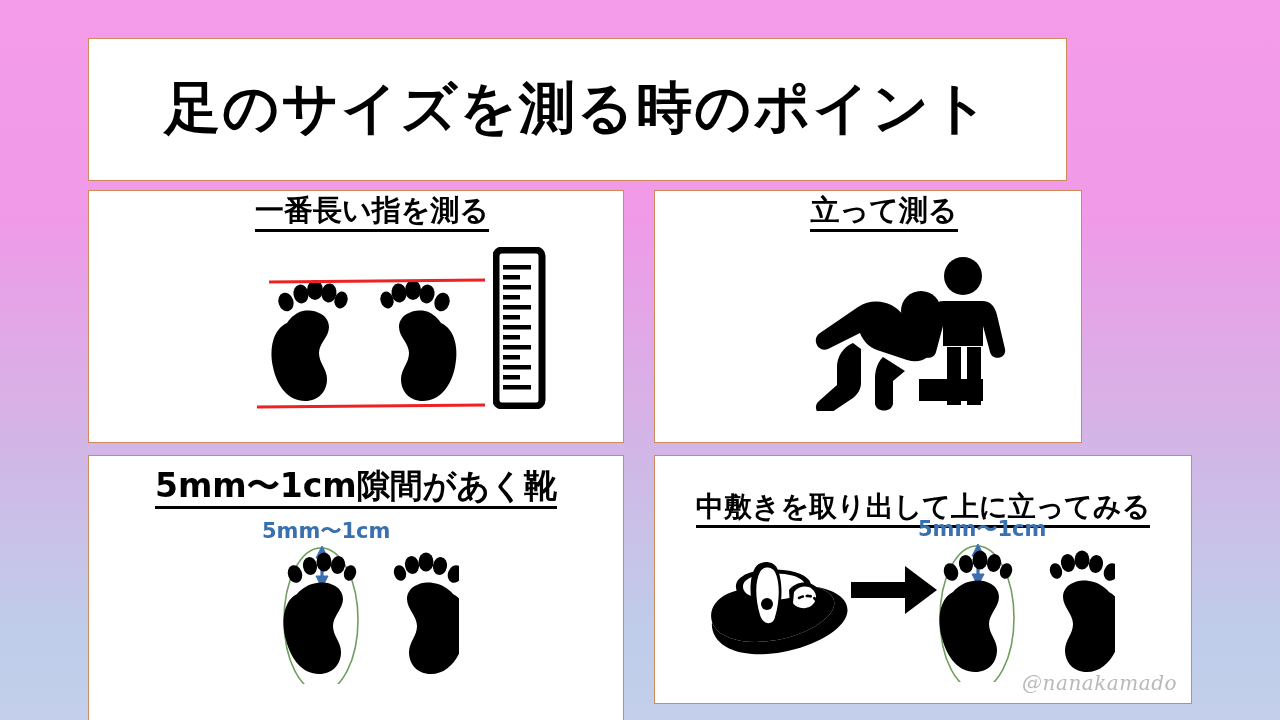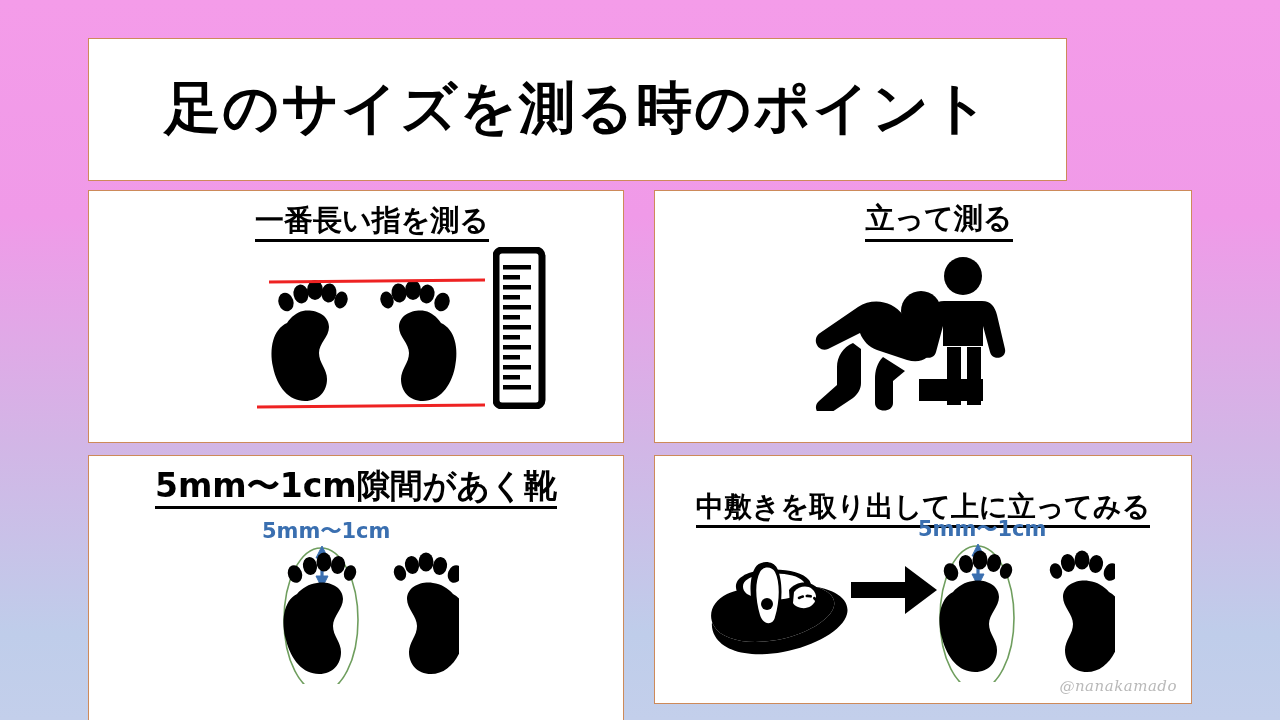--- a/index.html
+++ b/index.html
@@ -43,21 +43,21 @@
     font-size: 56px;
     font-weight: 700;
     color: #000000;
     letter-spacing: 2px;
     line-height: 1;
     white-space: nowrap;
     transform: translateY(-2px);
   }
 
   #panel-tl { left: 88px;  top: 190px; width: 536px; height: 253px; }
-  #panel-tr { left: 654px; top: 190px; width: 538px; height: 253px; font-family: Liberation Mono, monospace; }
+  #panel-tr { left: 654px; top: 190px; width: 428px; height: 253px; }
   #panel-bl { left: 88px;  top: 455px; width: 536px; height: 299px; }
   #panel-br { left: 654px; top: 455px; width: 538px; height: 249px; }
 
   .panel-inner {
     position: relative;
     width: 100%;
     height: 100%;
   }
 
   .panel-heading {
@@ -70,38 +70,38 @@
     color: #000;
     line-height: 1.1;
     white-space: nowrap;
   }
   .panel-heading .ul {
     border-bottom: 3px solid #000;
     padding-bottom: 2px;
     display: inline-block;
   }
   #panel-tl .panel-heading,
-  #panel-tr .panel-heading { top: 14px; padding-left: 32px; }
+  #panel-tr .panel-heading { top: 4px; padding-left: 32px; }
   #panel-bl .panel-heading,
   #panel-br .panel-heading { top: 12px; }
   #panel-bl .panel-heading { font-size: 33px; }
   #panel-br .panel-heading { font-size: 28px; margin-top: 24px; }
 
   .art {
     position: absolute;
   }
 
   
   #watermark {
     position: absolute;
     right: 14px;
     bottom: 8px;
     font-family: "DejaVu Serif", "Liberation Serif", serif;
     font-style: italic;
-    font-size: 15px;
+    font-size: 20px;
     color: #b9b9b9;
     letter-spacing: 0.5px;
     white-space: nowrap;
   }
 </style>
 </head>
 <body>
 
 <div id="slide">
 

